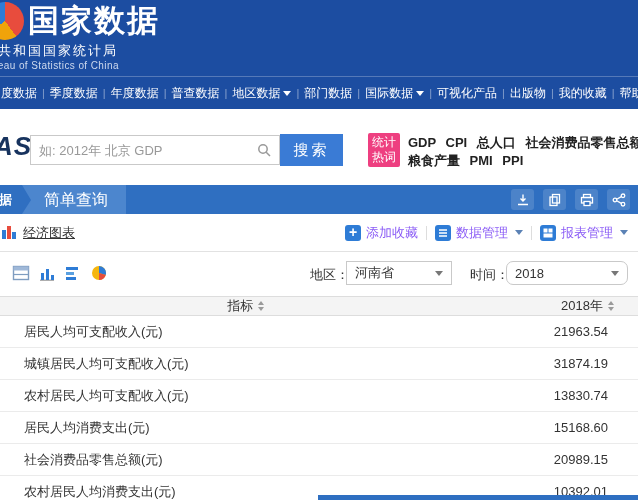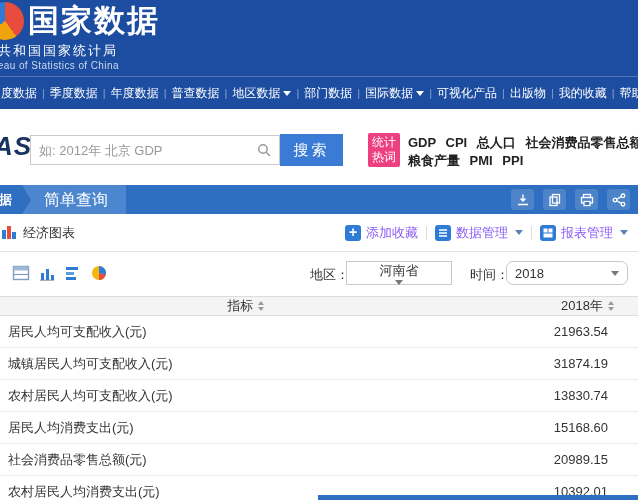--- a/index.html
+++ b/index.html
@@ -46,55 +46,55 @@
     color:#ffffff;font-size:16px;cursor:pointer;}
   .qb-tab::before{content:"";position:absolute;left:0;top:0;width:0;height:0;
     border-left:9px solid #2f6fc1;border-top:15px solid transparent;border-bottom:14px solid transparent;}
   .qb-icons{position:absolute;right:8px;top:4px;display:flex;gap:9px;}
   .qb-icon{width:23px;height:21px;display:flex;align-items:center;justify-content:center;
     background:rgba(255,255,255,.14);border-radius:3px;cursor:pointer;}
   
   .chart-toolbar{position:absolute;top:214px;left:0;width:638px;height:38px;background:#fff;
     border-bottom:1px solid #e2e2e2;box-sizing:border-box;}
   .ct-left{position:absolute;left:2px;top:0;height:100%;display:flex;align-items:center;cursor:pointer;}
-  .ct-label{font-size:13px;color:#333;margin-left:6px;}
+  .ct-label{font-size:13px;color:#333;margin-left:6px;text-decoration:underline;}
   .ct-right{position:absolute;right:10px;top:0;height:100%;display:flex;align-items:center;gap:8px;}
   .ct-group{display:flex;align-items:center;gap:5px;cursor:pointer;}
   .plus-icon{width:16px;height:16px;background:#2e7cd6;border-radius:3px;color:#fff;font-size:14px;
     line-height:15px;text-align:center;font-weight:bold;}
   .ct-text{font-size:13px;color:#8b5cf6;}
   .dd-caret{width:0;height:0;border-left:4px solid transparent;border-right:4px solid transparent;
     border-top:5px solid #5b82b5;margin-left:2px;}
   .ct-div{width:1px;height:14px;background:#ddd;}
   
   .filter-row{position:absolute;top:252px;left:0;width:638px;height:44px;background:#fff;}
   .view-icons{position:absolute;left:12px;top:12px;display:flex;gap:8px;}
   .view-icon{width:18px;height:18px;display:flex;align-items:center;justify-content:center;cursor:pointer;}
   .f-label{position:absolute;top:14px;font-size:13px;color:#333;}
   .f-label.region{left:310px;}
   .f-label.time{left:470px;}
   .f-select{position:absolute;top:9px;height:24px;border:1px solid #c9c9c9;background:#fff;box-sizing:border-box;
     display:flex;align-items:center;justify-content:space-between;padding:0 8px;font-size:13px;color:#333;cursor:pointer;}
-  .f-select.region{left:346px;width:106px;flex-direction:column;}
+  .f-select.region{left:346px;width:106px;}
   .f-select.time{left:506px;width:122px;border-radius:7px;}
   .sel-caret{width:0;height:0;border-left:4px solid transparent;border-right:4px solid transparent;
     border-top:5px solid #777;}
   
   .data-table{position:absolute;top:296px;left:0;width:638px;}
   .t-head{display:flex;height:20px;background:#f4f4f4;border-top:1px solid #ddd;border-bottom:1px solid #ddd;
     box-sizing:border-box;align-items:center;font-size:13px;color:#333;}
   .h-ind{width:77%;display:flex;align-items:center;justify-content:center;cursor:pointer;}
   .h-val{flex:1;display:flex;align-items:center;justify-content:flex-end;padding-right:24px;cursor:pointer;}
   .sort{display:inline-flex;flex-direction:column;margin-left:5px;gap:2px;}
   .sort .up{width:0;height:0;border-left:3.5px solid transparent;border-right:3.5px solid transparent;
     border-bottom:4px solid #9a9a9a;}
   .sort .down{width:0;height:0;border-left:3.5px solid transparent;border-right:3.5px solid transparent;
     border-top:4px solid #9a9a9a;}
   .t-row{display:flex;height:31px;align-items:center;border-bottom:1px solid #ebebeb;font-size:13px;color:#333;}
-  .t-ind{width:77%;padding-left:8px;box-sizing:border-box;}
+  .t-ind{width:77%;padding-left:24px;box-sizing:border-box;}
   .t-val{flex:1;text-align:right;padding-right:30px;}
   
   .bottom-bar{position:absolute;left:318px;bottom:0;width:320px;height:5px;background:#2e6fc1;}
 </style>
 </head>
 <body>
 
 <header class="header">
   <div class="logo-badge"></div>
   <div class="logo-title">国家数据</div>

